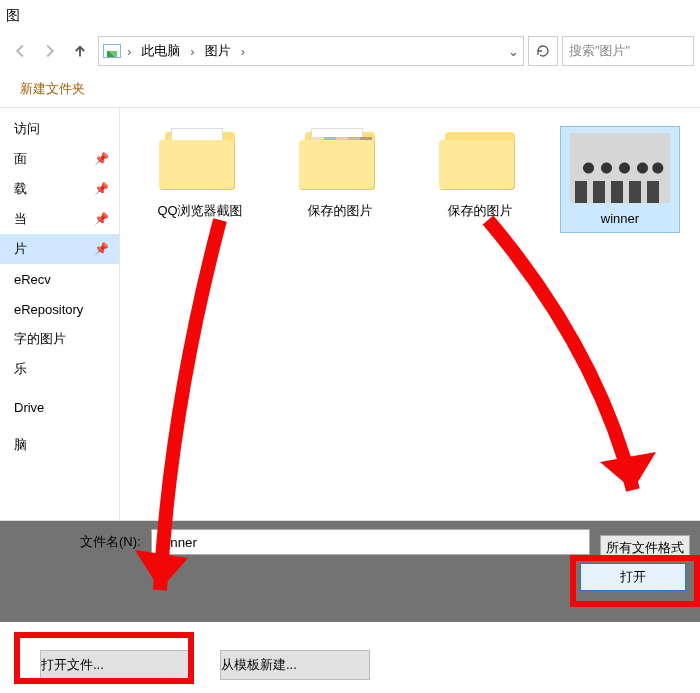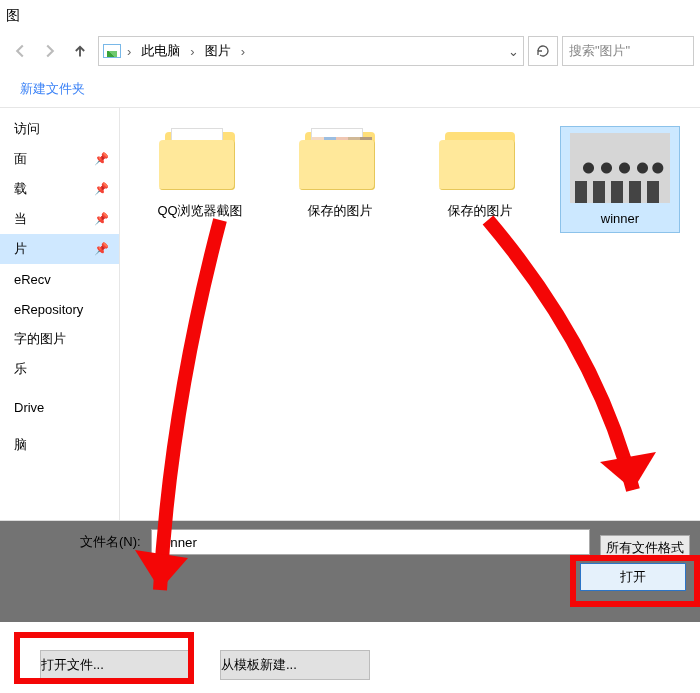--- a/index.html
+++ b/index.html
@@ -15,21 +15,21 @@
   .nav-btn.dark { color:#444; }
   .address { flex:1; height:30px; border:1px solid #ccc; background:#fff; display:flex; align-items:center; padding:0 4px; gap:6px; }
   .address .crumb { display:flex; align-items:center; gap:4px; padding:0 4px; }
   .chev { color:#666; }
   .refresh-box { width:30px; height:30px; border:1px solid #ccc; display:flex; align-items:center; justify-content:center; }
   .search-box { width:132px; height:30px; border:1px solid #ccc; display:flex; align-items:center; padding:0 6px; color:#888; }
   .pic-icon { width:18px; height:14px; background:#fff; border:1px solid #79b8e8; display:inline-flex; align-items:flex-end; justify-content:center; }
   .pic-icon::before { content:""; width:10px; height:6px; background:linear-gradient(45deg,#39a33a 50%, #6fc86f 50%); }
 
   .toolbar-row { height: 38px; display:flex; align-items:center; padding:0 10px; border-bottom:1px solid #e6e6e6; }
-  .tb-link { color:#3b82f6; padding:6px 10px; }
+  .tb-link { color:#a16207; padding:6px 10px; }
 
   .body { display:flex; height: 412px; }
   .sidebar { width:122px; border-right:1px solid #e6e6e6; padding-top:6px; overflow:hidden; }
   .sb-item { height:30px; display:flex; align-items:center; padding-left:14px; gap:8px; }
   .sb-item.sel { background:#cfe8ff; }
   .pin { color:#999; font-size:12px; margin-left:auto; margin-right:10px; }
 
   .file-area { flex:1; padding:18px 20px; display:flex; gap:20px; align-items:flex-start; }
   .tile { width:120px; display:flex; flex-direction:column; align-items:center; gap:8px; }
   .folder-ic { width:82px; height:68px; position:relative; }

